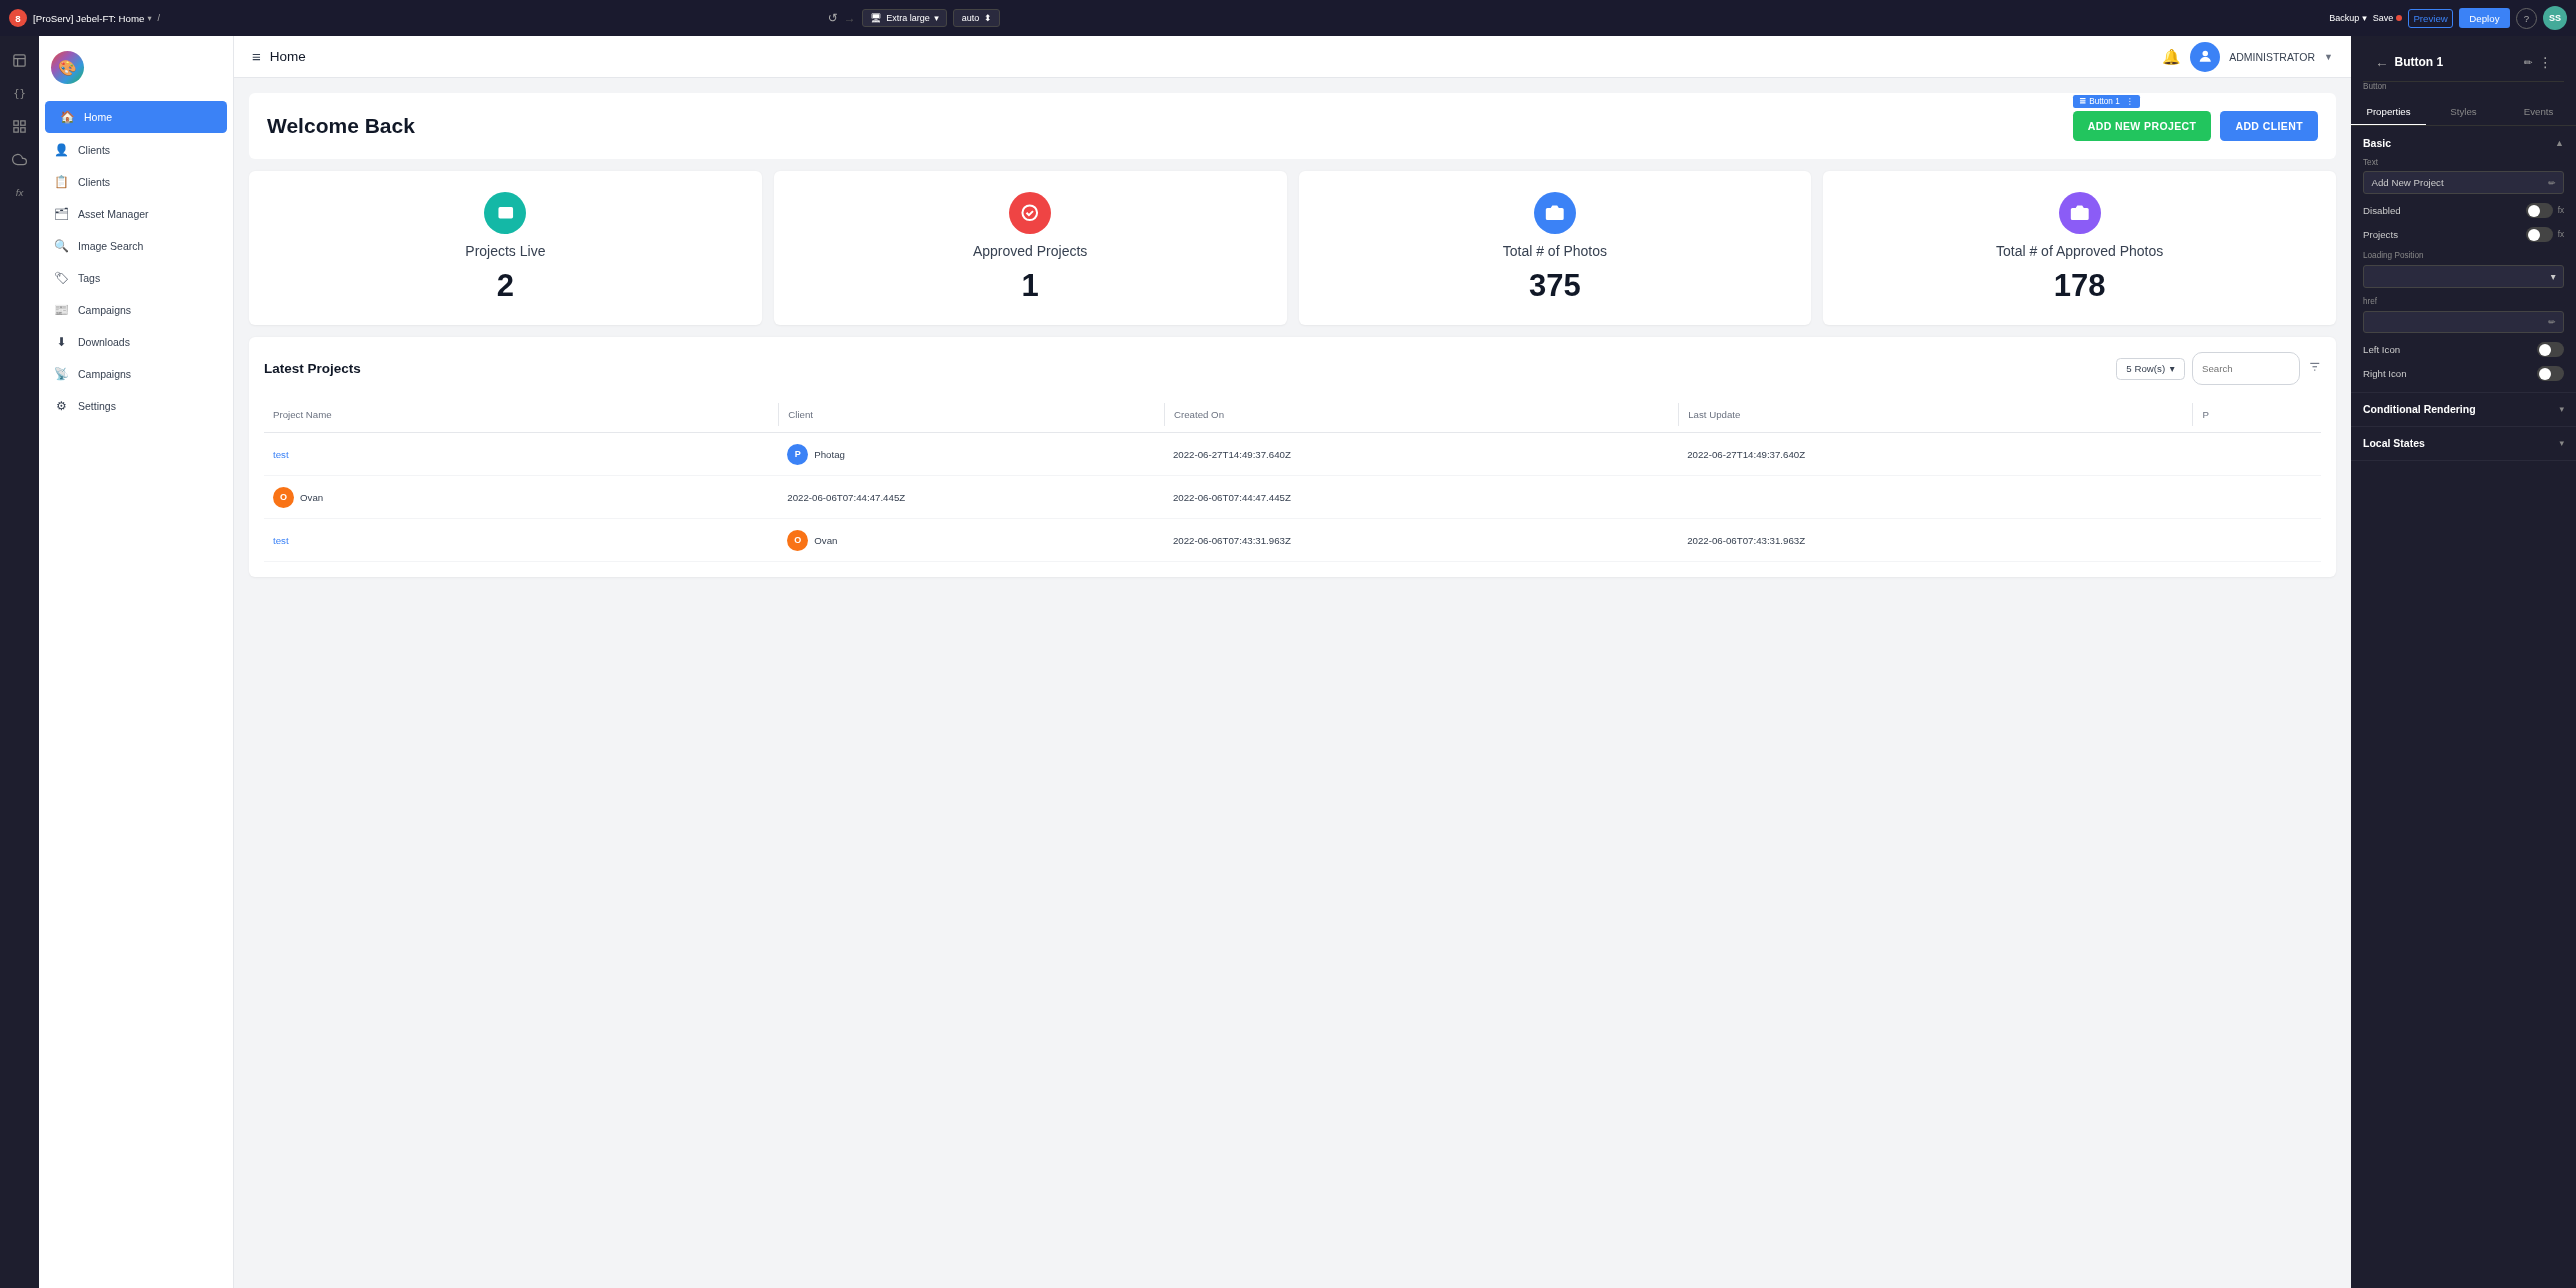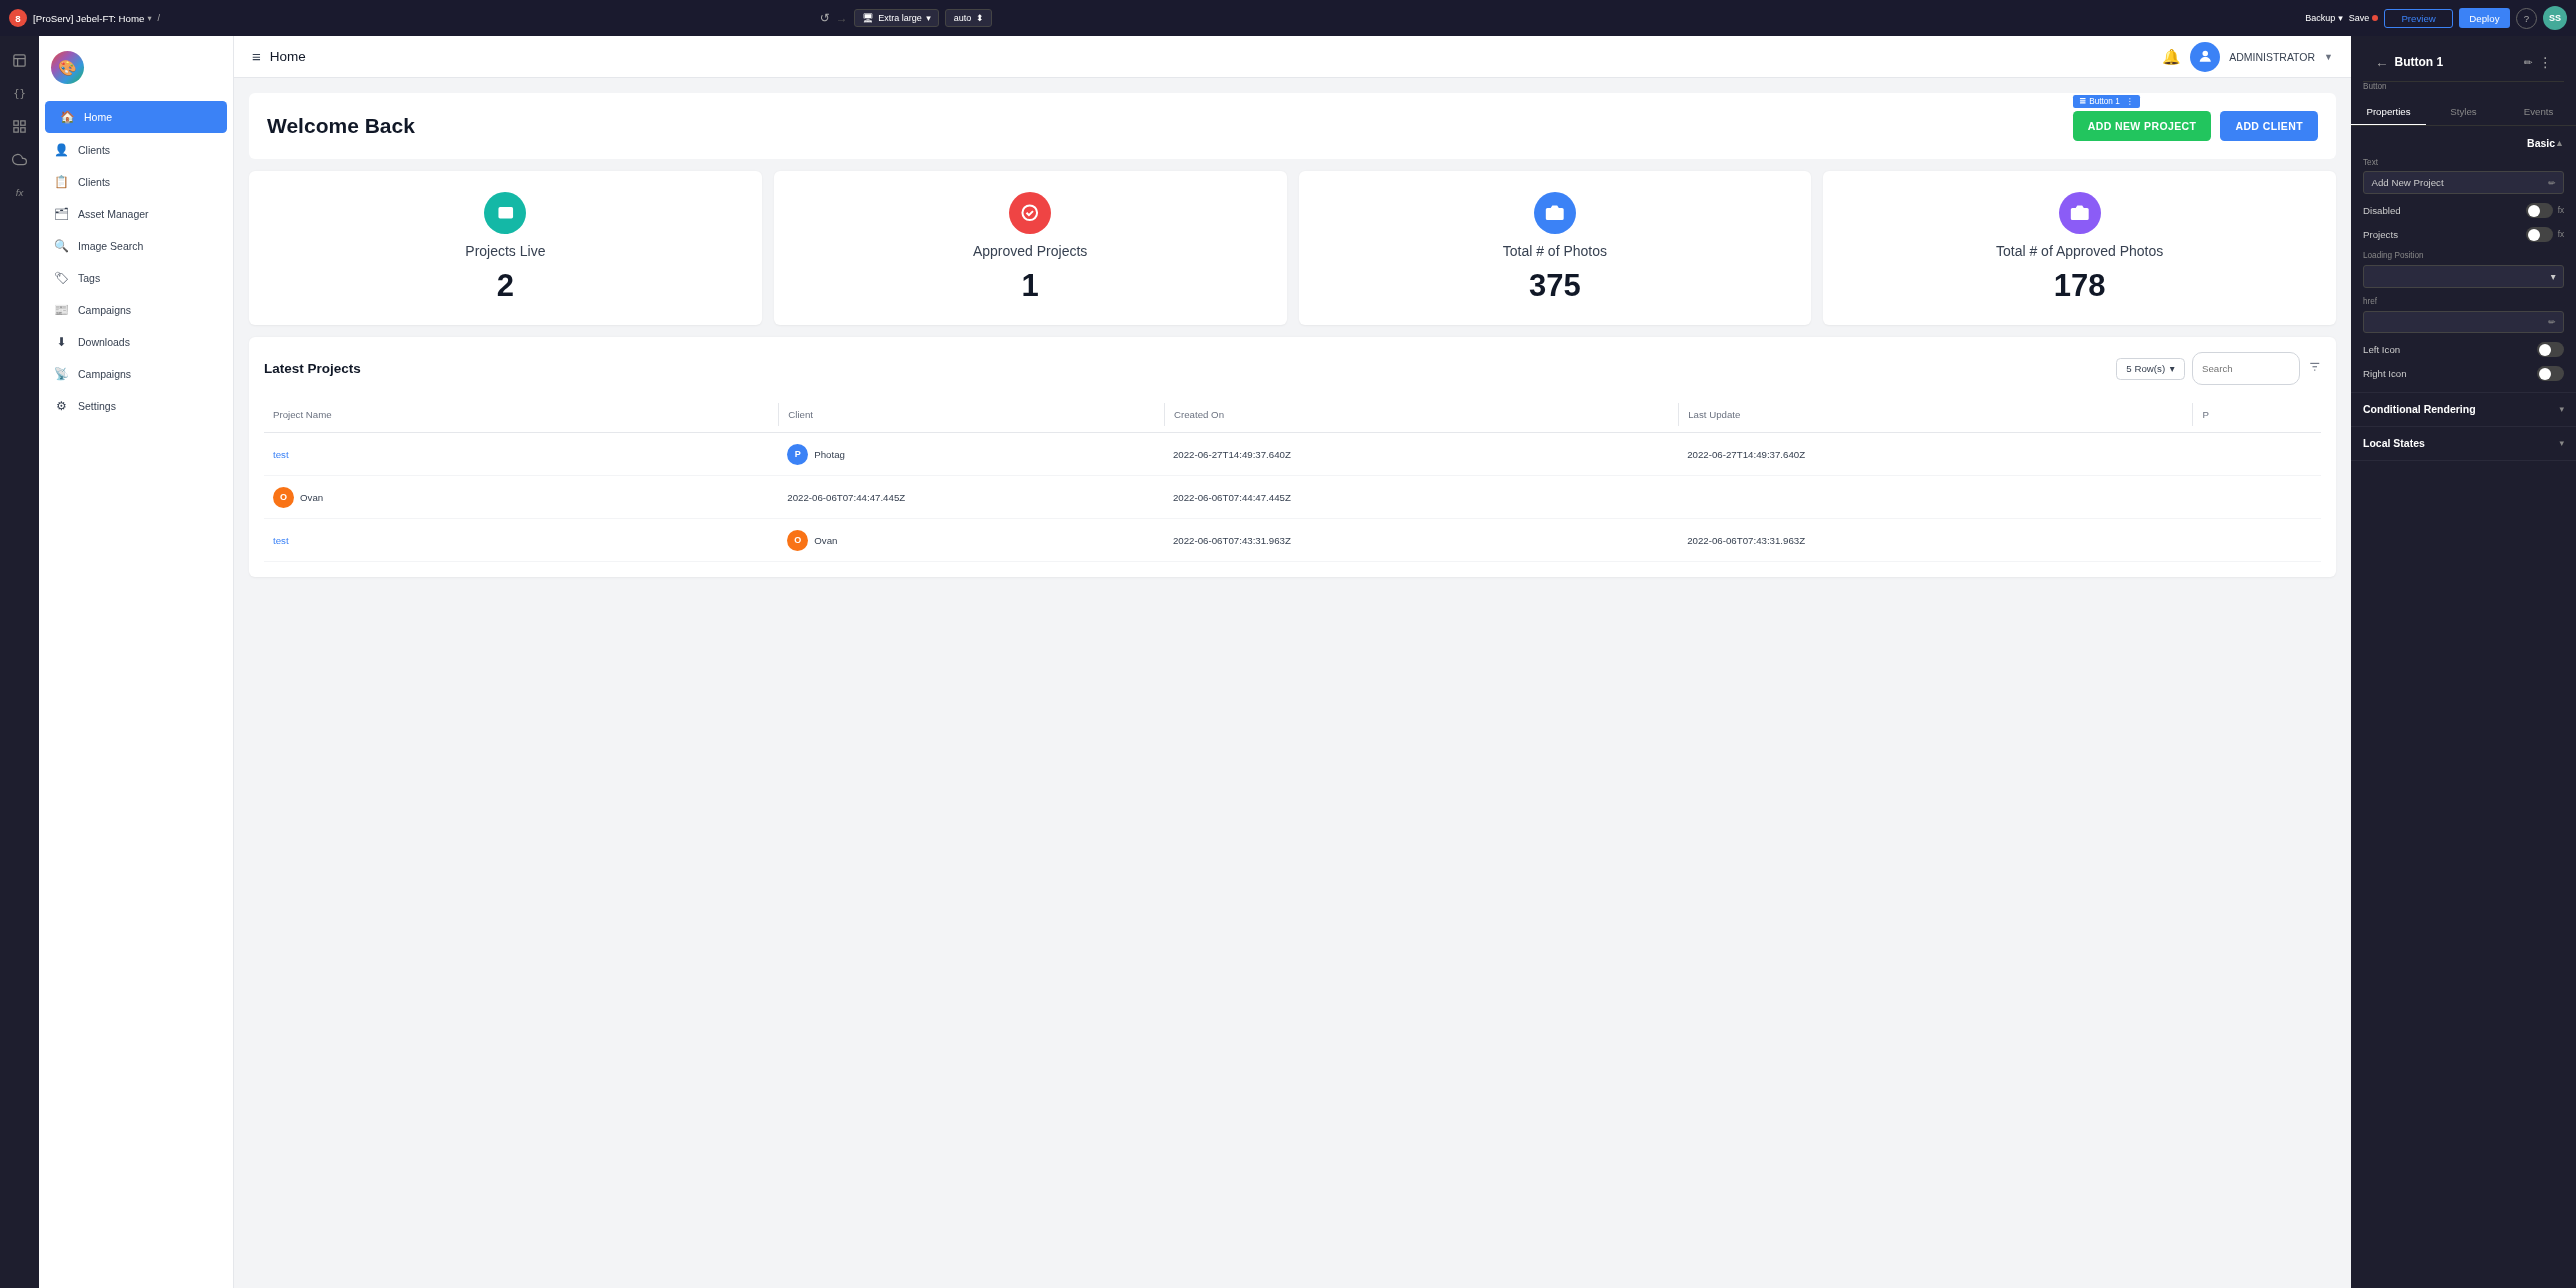--- a/index.html
+++ b/index.html
@@ -55,21 +55,21 @@
       background: none; border: none; color: white; font-size: 9px;
       cursor: pointer; display: flex; align-items: center; gap: 3px;
     }
     .topbar-save-btn {
       background: none; border: none; color: white; font-size: 9px;
       cursor: pointer; display: flex; align-items: center; gap: 3px;
     }
     .save-dot { width: 6px; height: 6px; border-radius: 50%; background: #e74c3c; }
     .topbar-preview-btn {
       background: none; border: 1.5px solid #3b82f6; color: #3b82f6;
-      border-radius: 3px; padding: 3px 16px; font-size: 9.7px; cursor: pointer; font-weight: 500;
+      border-radius: 3px; padding: 3px 4px; font-size: 9.7px; cursor: pointer; font-weight: 500;
     }
     .topbar-deploy-btn {
       background: #3b82f6; border: none; color: white;
       border-radius: 3px; padding: 4.5px 10.5px; font-size: 9.7px; cursor: pointer; font-weight: 500;
     }
     .topbar-help-btn {
       background: none; border: 1.5px solid #666; color: #aaa;
       border-radius: 50%; width: 21px; height: 21px;
       display: flex; align-items: center; justify-content: center;
       font-size: 9.7px; cursor: pointer;
@@ -358,21 +358,21 @@
     .panel-tab {
       flex: 1; text-align: center; padding: 7.5px 0; font-size: 9.7px; cursor: pointer; color: #888;
     }
     .panel-tab.active { color: white; border-bottom: 1.5px solid white; }
 
     .panel-section {
       padding: 10.5px 12px;
       border-bottom: 0.7px solid #2a2a3a;
     }
     .panel-section-header {
-      display: flex; align-items: center; justify-content: flex-end; cursor: pointer;
+      display: flex; align-items: center; justify-content: space-between; cursor: pointer;
     }
     .panel-section-title { font-size: 10.5px; font-weight: 600; color: white; }
     .panel-chevron { color: #888; font-size: 9px; }
 
     .panel-field { margin-top: 9px; }
     .panel-field-label { font-size: 8.2px; color: #888; margin-bottom: 4.5px; }
     .panel-field-input {
       background: #2a2a3e;
       border: 0.7px solid #444;
       border-radius: 3px;

